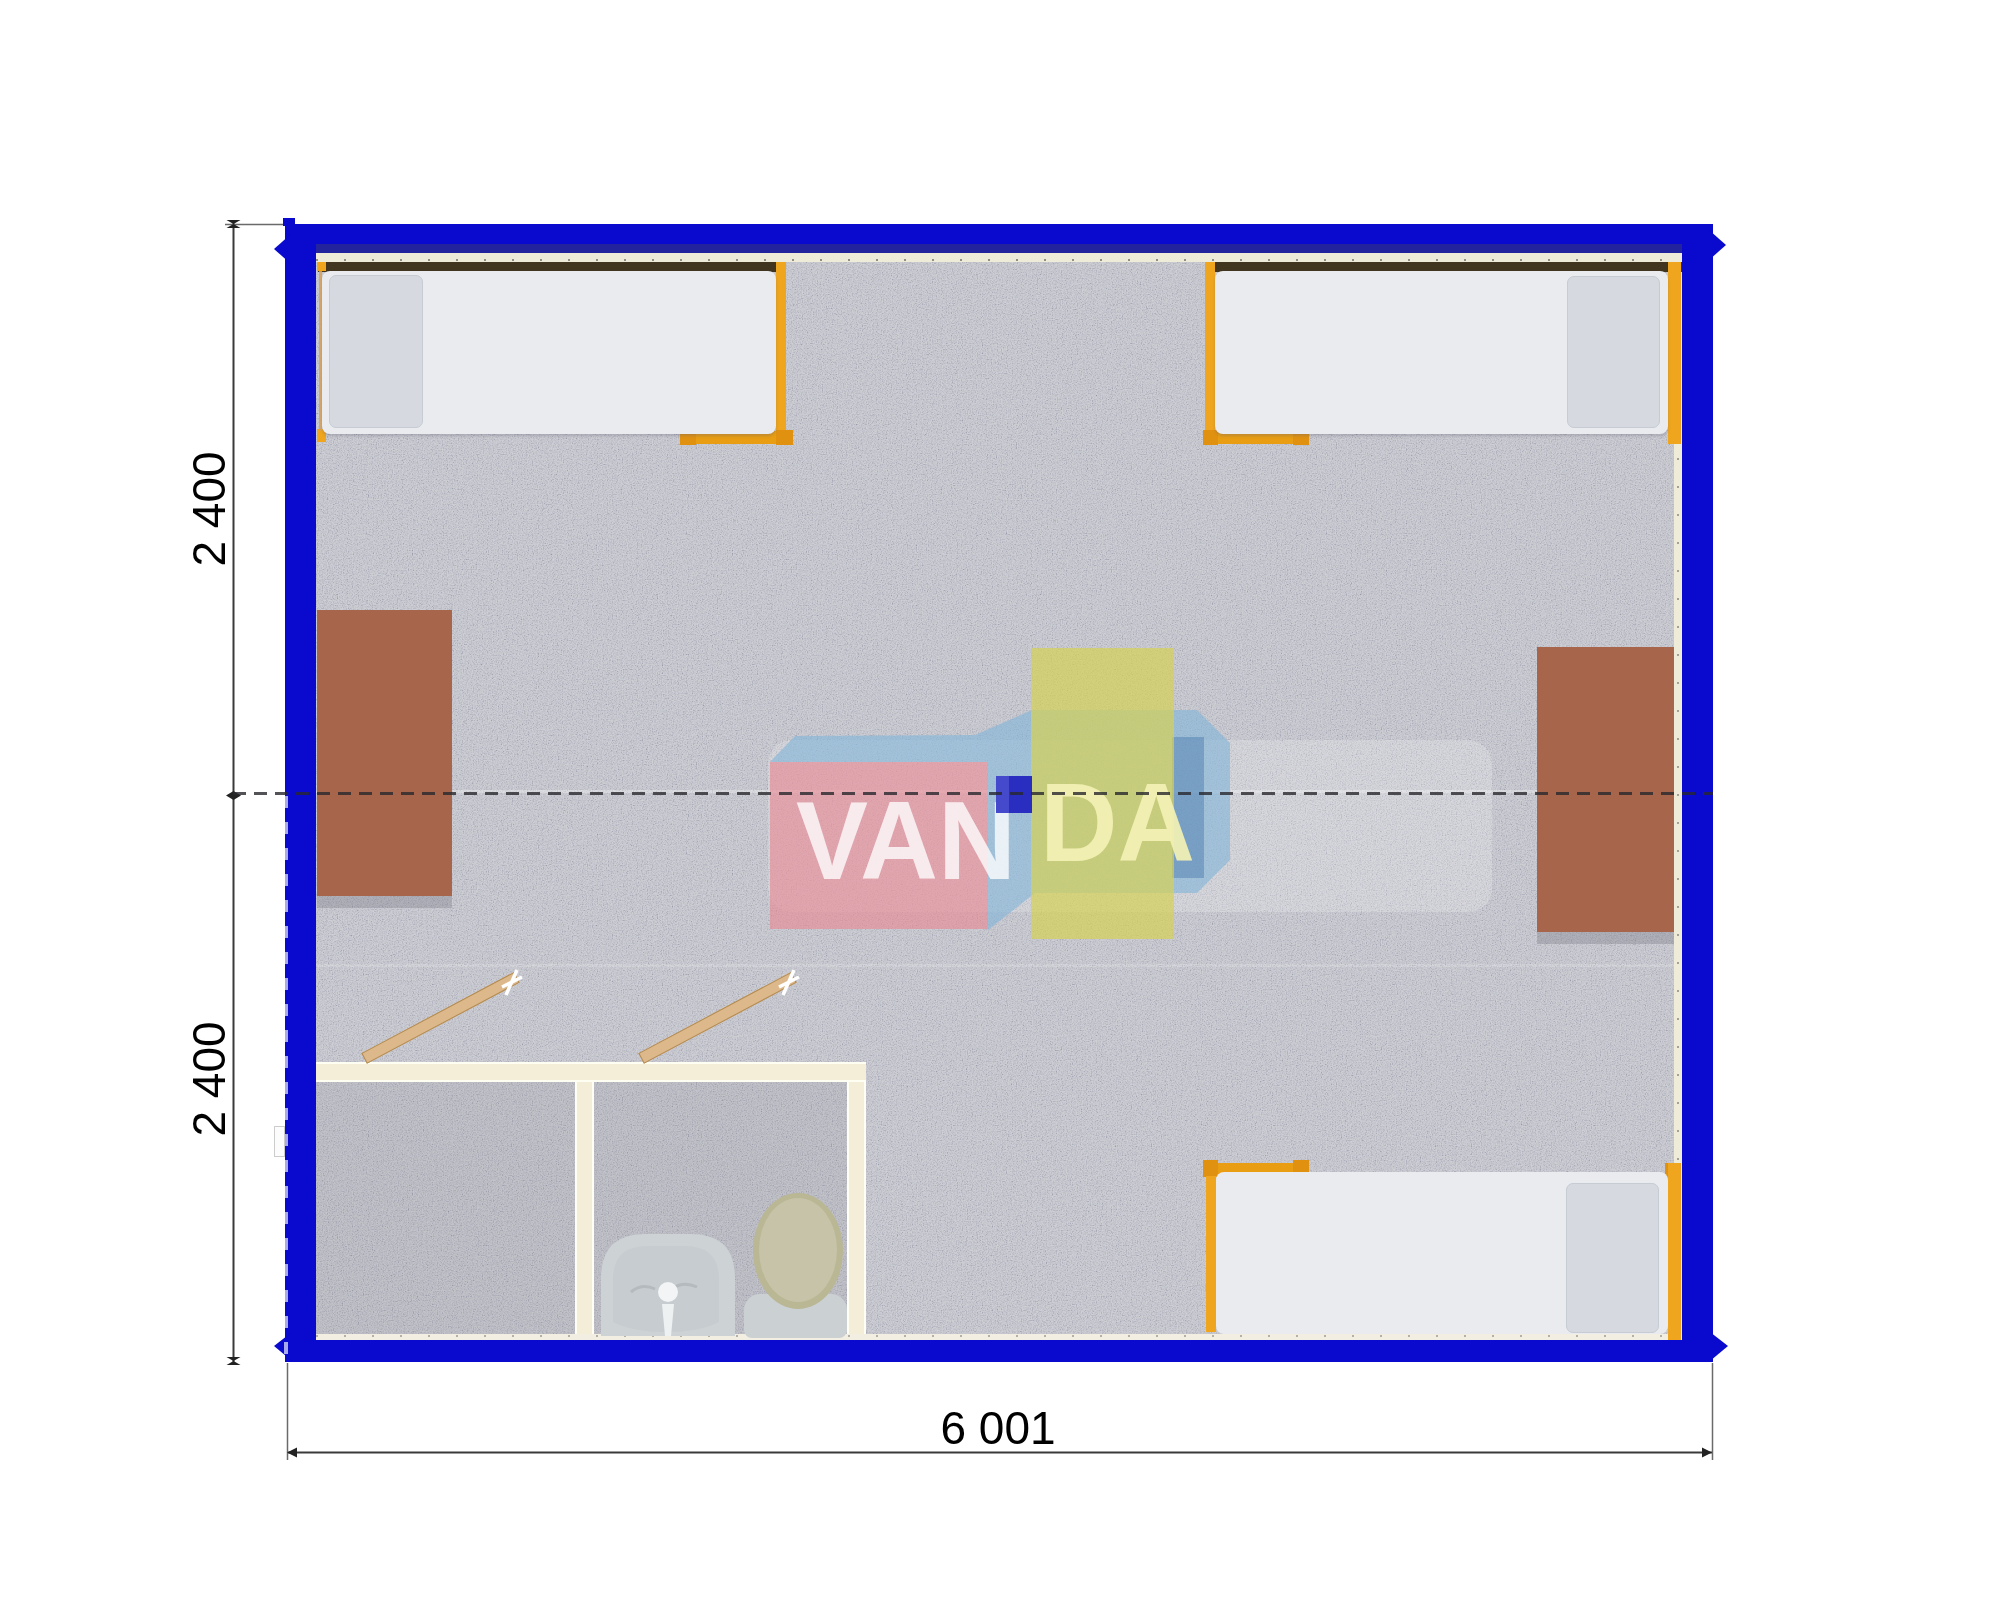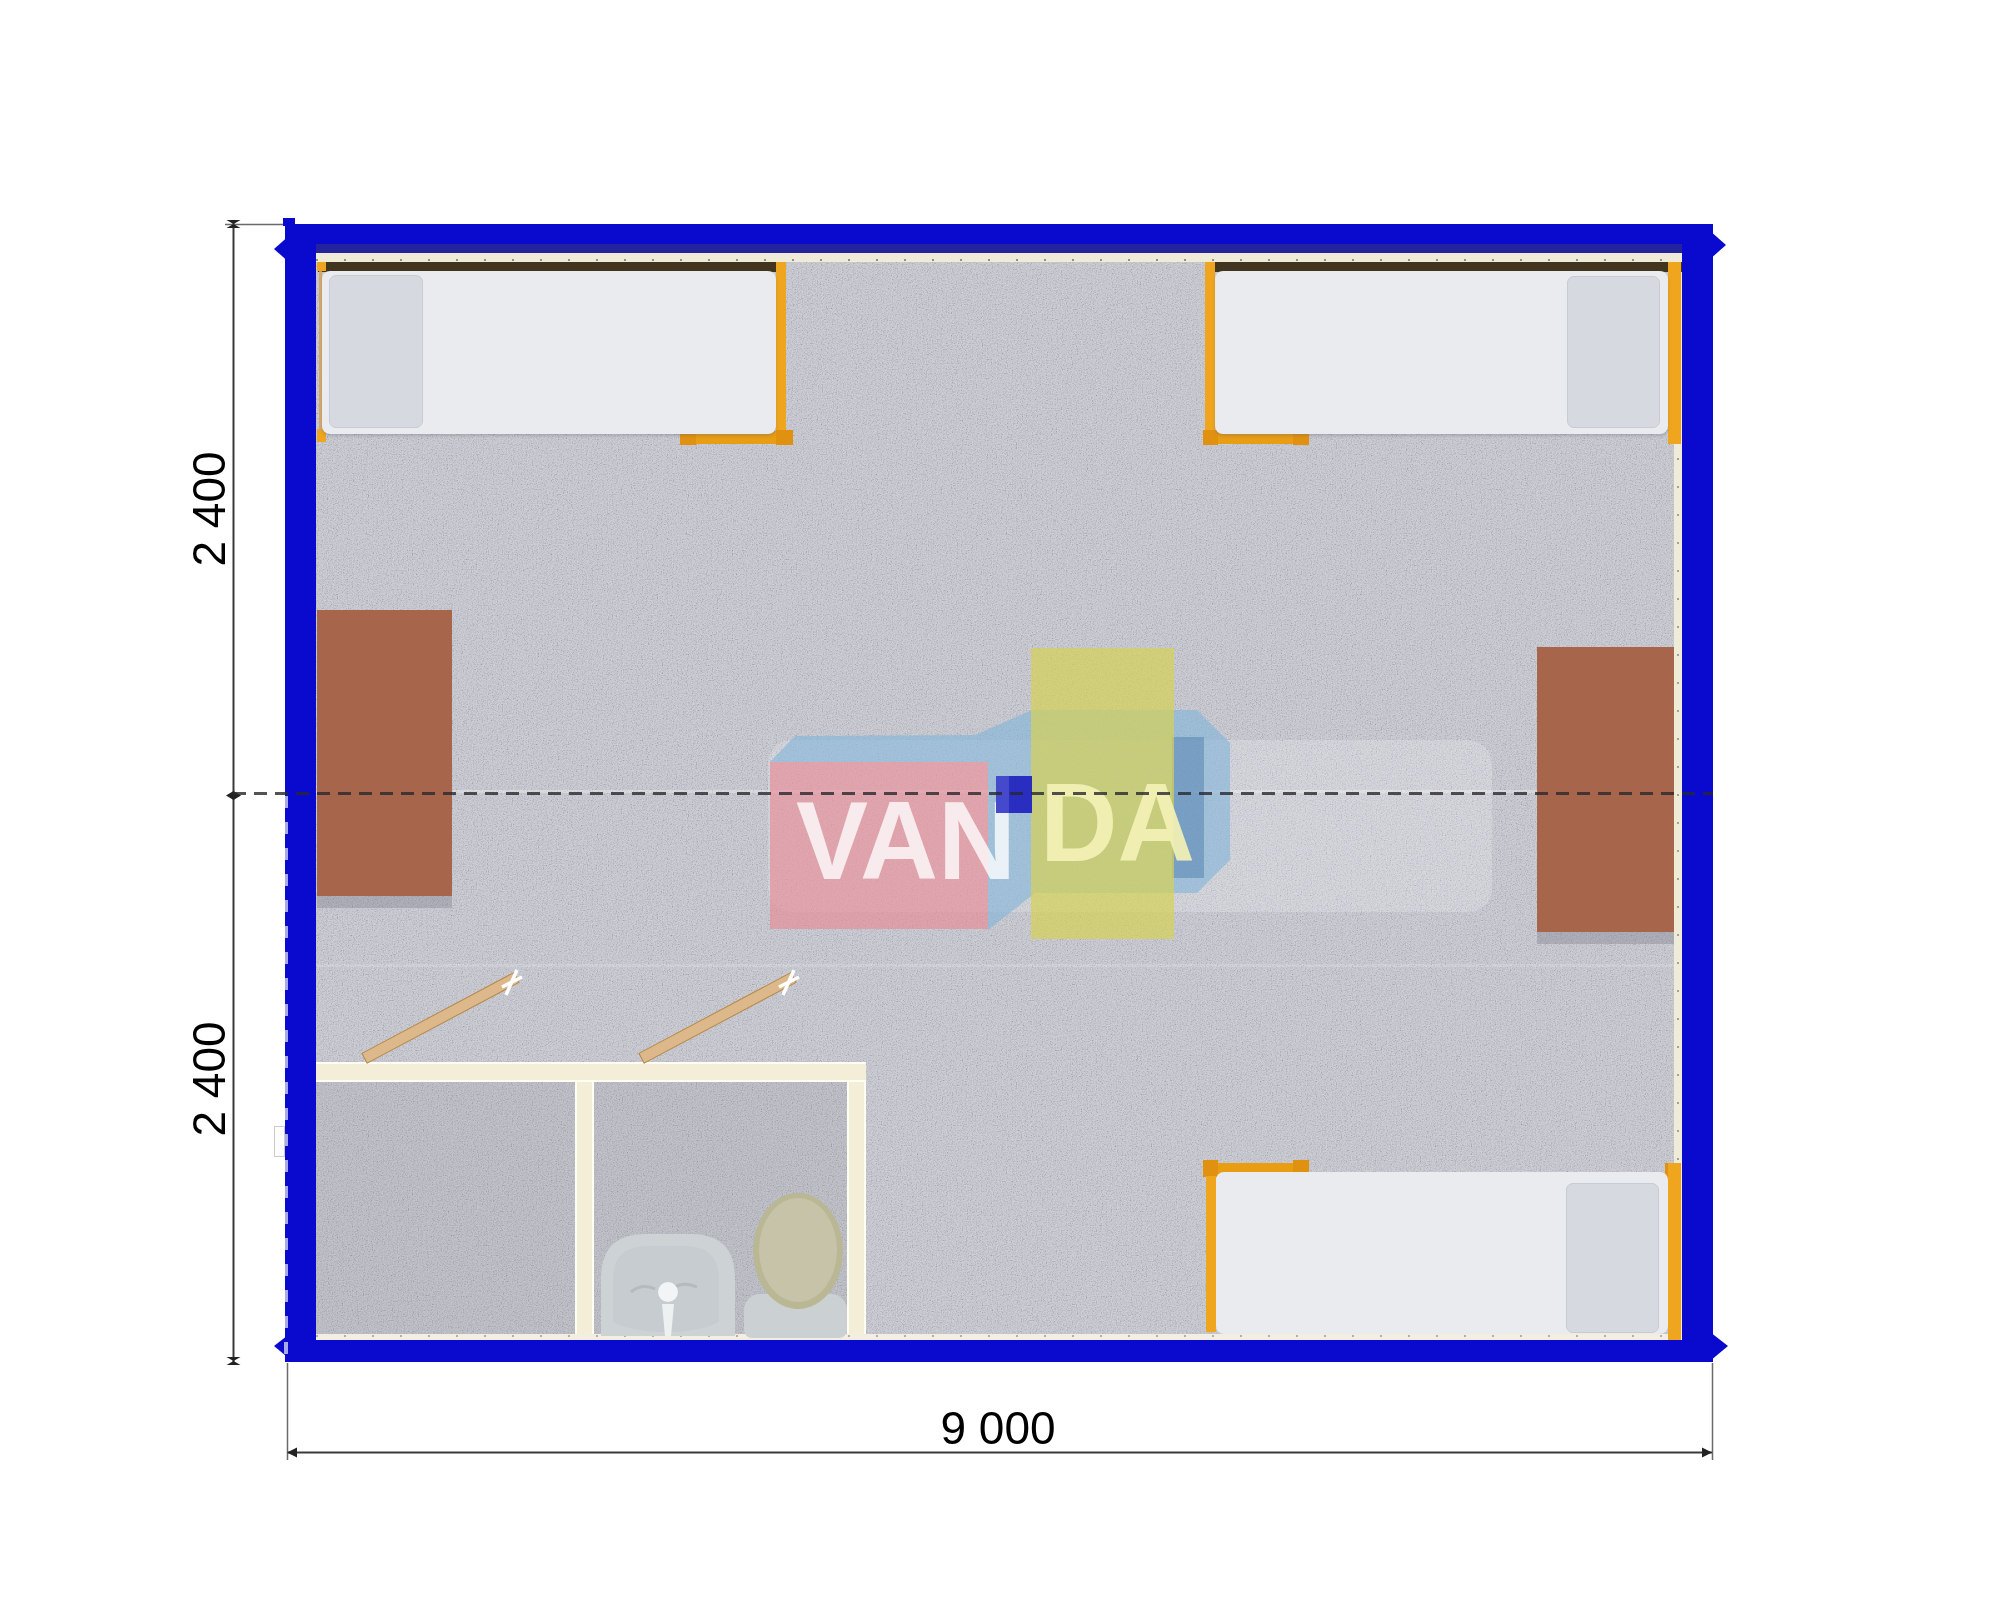--- a/index.html
+++ b/index.html
@@ -31,21 +31,21 @@
 
   <path d="M287 1452.5 l10 -5 0 10 z" fill="#222"></path>
 
   <path d="M1712 1452.5 l-10 -5 0 10 z" fill="#222"></path>
 </svg>
 
 <div class="abs" style="left:109px;top:486px;width:200px;height:46px;line-height:46px;text-align:center;font-size:46px;color:#000;transform:rotate(-90deg);">2 400</div>
 
 <div class="abs" style="left:109px;top:1056px;width:200px;height:46px;line-height:46px;text-align:center;font-size:46px;color:#000;transform:rotate(-90deg);">2 400</div>
 
-<div class="abs" style="left:898px;top:1405px;width:200px;height:46px;line-height:46px;text-align:center;font-size:46px;color:#000;">9 000</div>
+<div class="abs" style="left:898px;top:1405px;width:200px;height:46px;line-height:46px;text-align:center;font-size:46px;color:#000;">6 001</div>
 
 <div class="abs" style="left:285px;top:224px;width:1428px;height:29px;background:#0a0ace;"></div>
 
 <div class="abs" style="left:285px;top:224px;width:31px;height:1138px;background:#0a0ace;"></div>
 
 <div class="abs" style="left:1682px;top:224px;width:31px;height:1138px;background:#0a0ace;"></div>
 
 <div class="abs" style="left:285px;top:1340px;width:1428px;height:22px;background:#0a0ace;"></div>
 
 <div class="abs" style="left:283px;top:218px;width:12px;height:8px;background:#0a0ace;"></div>

